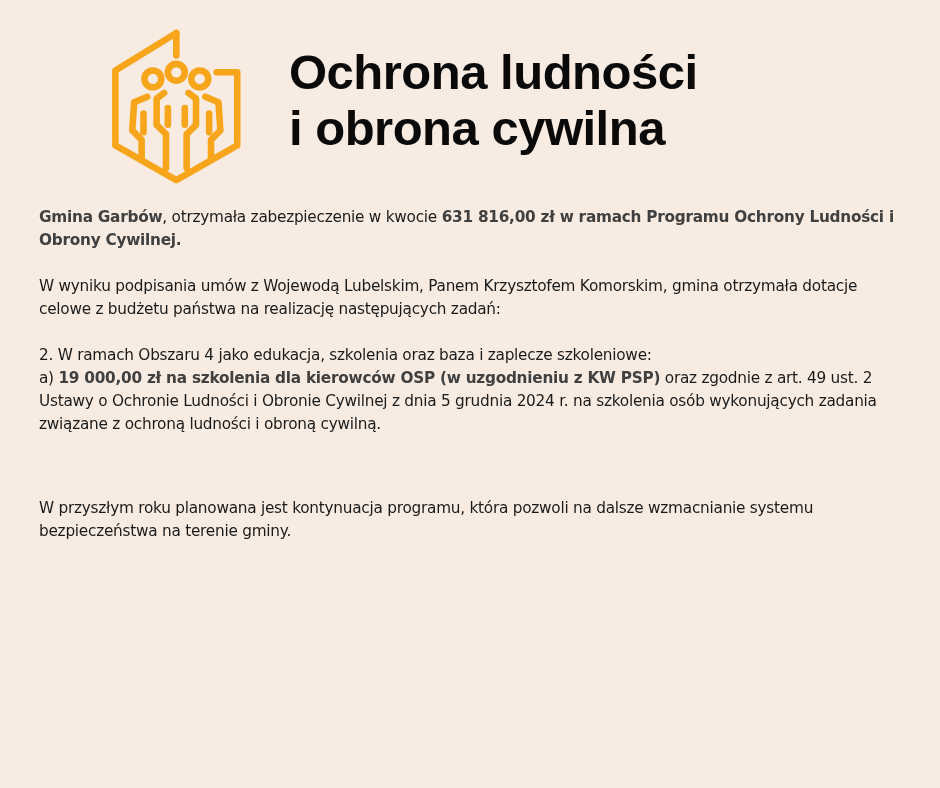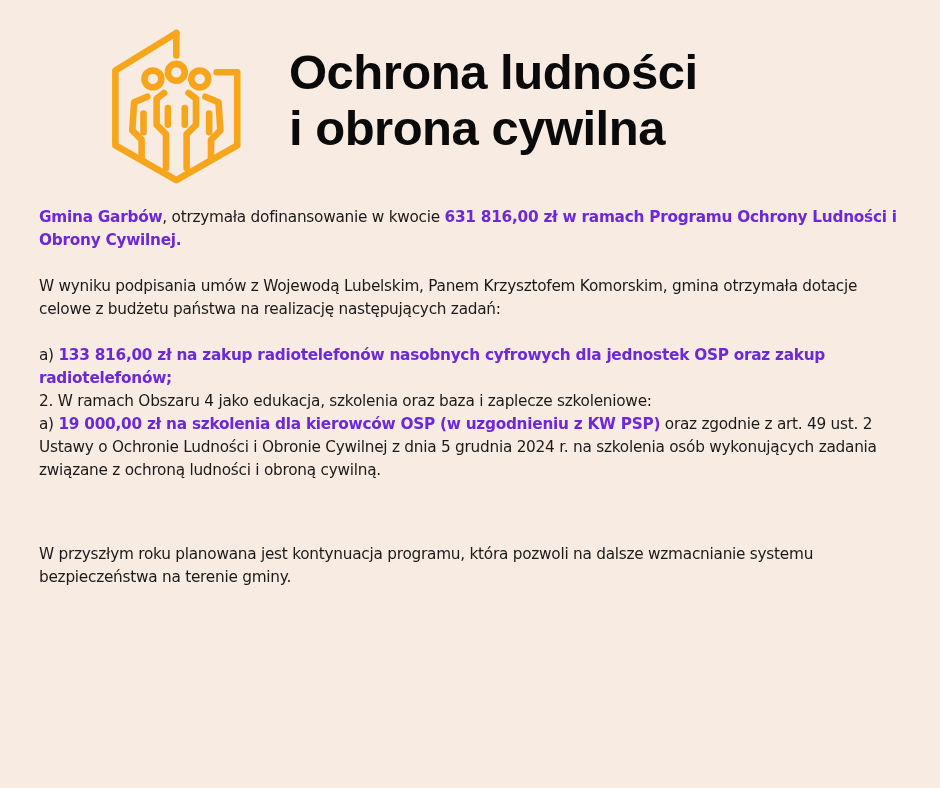--- a/index.html
+++ b/index.html
@@ -52,21 +52,21 @@
       font-size: 15.3px;
       line-height: 23px;
       color: #1a1a1a;
       letter-spacing: -0.25px;
     }
     .content p {
       margin: 0;
     }
     .content .gap { height: 23px; }
     .content .gap-big { height: 38px; }
-    b { font-weight: 700; color: #6d28d9; margin-top: 24px; }
+    b { font-weight: 700; color: #404040; margin-top: 24px; }
   </style>
 </head>
 <body>
 
 <div class="header">
   <svg class="logo" viewBox="0 0 160 170" fill="none" stroke="#f7a51a" stroke-width="7" stroke-linecap="round" stroke-linejoin="round">
 
     <path d="M75 6 L75 30"></path>
     <path d="M75 6 L10 46 L10 126 L75 163 L140 126 L140 48 L118 48"></path>
 
@@ -86,28 +86,25 @@
     <path d="M84 86 L84 104"></path>
   </svg>
   <h1 class="title">
     <span>Ochrona ludności</span>
     <span>i obrona cywilna</span>
   </h1>
 </div>
 
 <div class="content">
   <p>
-    <b>Gmina Garbów</b><span>, otrzymała dofinansowanie w kwocie </span><b>631 816,00 zł w ramach Programu Ochrony Ludności i Obrony Cywilnej.</b>
+    <b>Gmina Garbów</b><span>, otrzymała zabezpieczenie w kwocie </span><b>631 816,00 zł w ramach Programu Ochrony Ludności i Obrony Cywilnej.</b>
   </p>
   <div class="gap"></div>
   <p>W wyniku podpisania umów z Wojewodą Lubelskim, Panem Krzysztofem Komorskim, gmina otrzymała dotacje celowe z budżetu państwa na realizację następujących zadań:</p>
   <div class="gap"></div>
-  <p>
-    <span>a) </span><b>133 816,00 zł na zakup radiotelefonów nasobnych cyfrowych dla jednostek OSP oraz zakup radiotelefonów;</b>
-  </p>
   <p>2. W ramach Obszaru 4 jako edukacja, szkolenia oraz baza i zaplecze szkoleniowe:</p>
   <p>
     <span>a) </span><b>19 000,00 zł na szkolenia dla kierowców OSP (w uzgodnieniu z KW PSP)</b><span> oraz zgodnie z art. 49 ust. 2 Ustawy o Ochronie Ludności i Obronie Cywilnej z dnia 5 grudnia 2024 r. na szkolenia osób wykonujących zadania związane z ochroną ludności i obroną cywilną.</span>
   </p>
   <div class="gap"></div>
   <div class="gap-big"></div>
   <p>W przyszłym roku planowana jest kontynuacja programu, która pozwoli na dalsze wzmacnianie systemu bezpieczeństwa na terenie gminy.</p>
 </div>
 
 </body></html>

